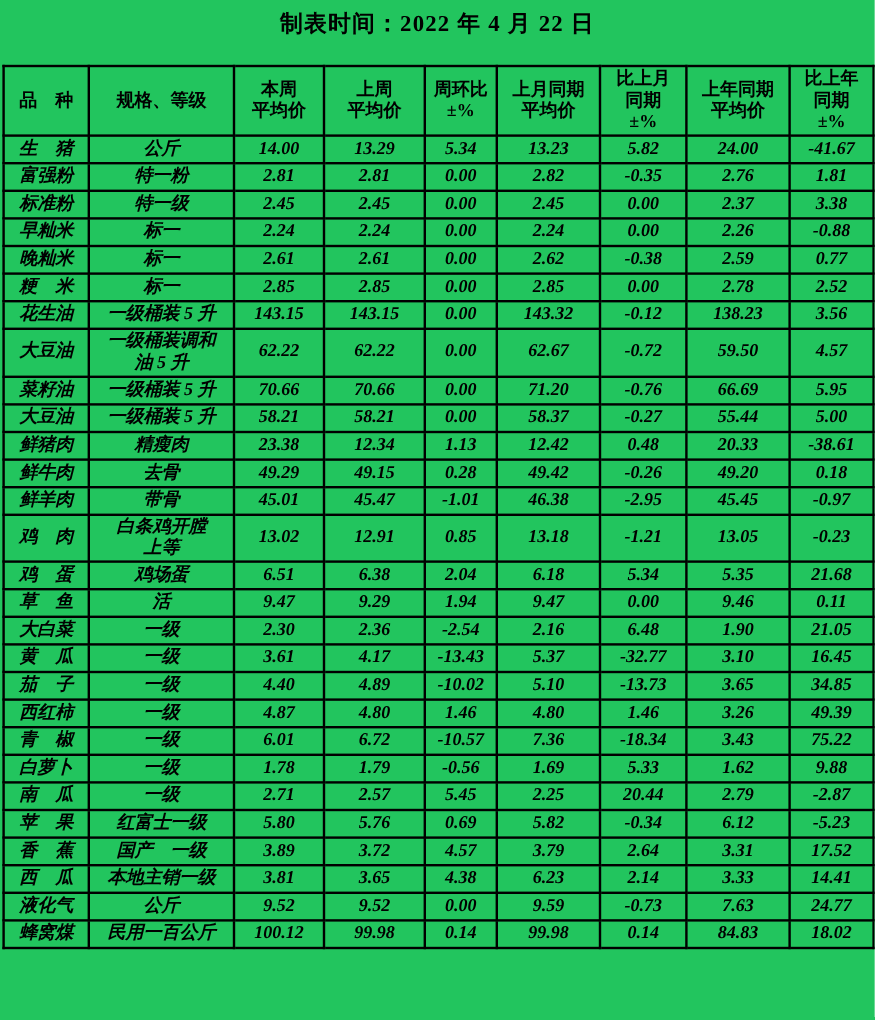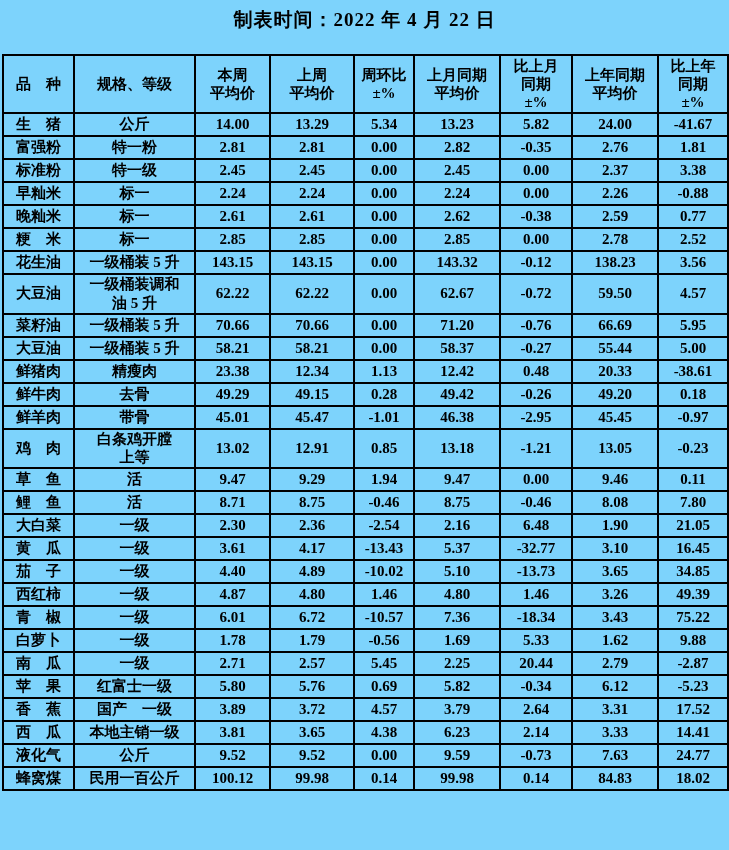--- a/index.html
+++ b/index.html
@@ -4,21 +4,21 @@
 <style>
   html, body {
     margin: 0;
     padding: 0;
     background: #ffffff;
     color: #000000;
   }
   .page {
     width: 729px;
     height: 850px;
-    background: #7dd3fc;
+    background: #22c55e;
     font-family: "Liberation Serif", "DejaVu Serif", serif;
     font-weight: bold;
     overflow: hidden;
     box-sizing: border-box;
   }
   .title {
     text-align: center;
     font-size: 19px;
     font-weight: bold;
     padding-top: 7px;
@@ -47,20 +47,21 @@
   }
   table.price-table td {
     font-size: 15px;
     line-height: 1.25;
   }
   thead tr {
     height: 58px;
   }
   tbody tr {
     height: 23px;
+    font-style: italic;
   }
 </style>
 </head>
 <body>
 
 <div class="page">
   <div class="title">制表时间：2022 年 4 月 22 日</div>
   <table class="price-table">
     <colgroup id="cols">
         <col style="width: 71px;">
@@ -246,40 +247,40 @@
 上等</td>
           <td>13.02</td>
           <td>12.91</td>
           <td>0.85</td>
           <td>13.18</td>
           <td>-1.21</td>
           <td>13.05</td>
           <td>-0.23</td>
         </tr>
         <tr>
+          <td>鸡　蛋</td>
+          <td>鸡场蛋</td>
+          <td>6.51</td>
+          <td>6.38</td>
+          <td>2.04</td>
+          <td>6.18</td>
+          <td>5.34</td>
+          <td>5.35</td>
+          <td>21.68</td>
+        </tr>
+        <tr>
           <td>草　鱼</td>
           <td>活</td>
           <td>9.47</td>
           <td>9.29</td>
           <td>1.94</td>
           <td>9.47</td>
           <td>0.00</td>
           <td>9.46</td>
           <td>0.11</td>
-        </tr>
-        <tr>
-          <td>鲤　鱼</td>
-          <td>活</td>
-          <td>8.71</td>
-          <td>8.75</td>
-          <td>-0.46</td>
-          <td>8.75</td>
-          <td>-0.46</td>
-          <td>8.08</td>
-          <td>7.80</td>
         </tr>
         <tr>
           <td>大白菜</td>
           <td>一级</td>
           <td>2.30</td>
           <td>2.36</td>
           <td>-2.54</td>
           <td>2.16</td>
           <td>6.48</td>
           <td>1.90</td>

